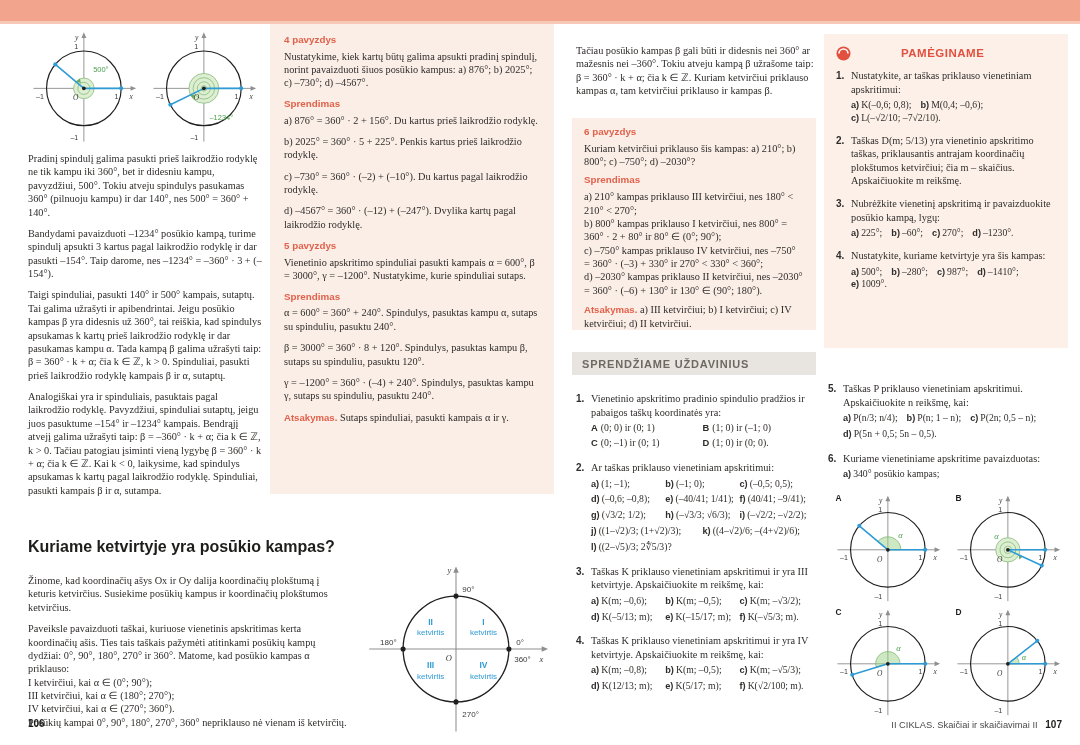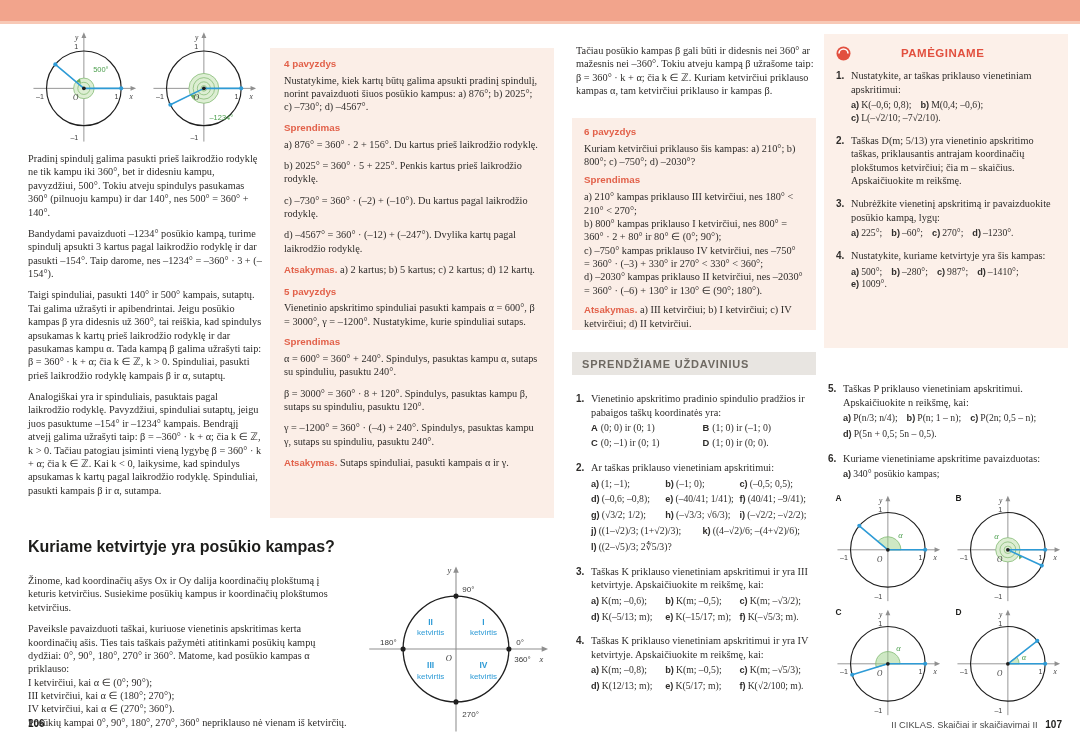--- a/index.html
+++ b/index.html
@@ -149,29 +149,28 @@
     <text class="qblue-n" x="76" y="63" text-anchor="middle">II</text>
     <text class="qblue" x="76" y="73" text-anchor="middle">ketvirtis</text>
     <text class="qblue-n" x="126" y="63" text-anchor="middle">I</text>
     <text class="qblue" x="126" y="73" text-anchor="middle">ketvirtis</text>
     <text class="qblue-n" x="76" y="104" text-anchor="middle">III</text>
     <text class="qblue" x="76" y="114" text-anchor="middle">ketvirtis</text>
     <text class="qblue-n" x="126" y="104" text-anchor="middle">IV</text>
     <text class="qblue" x="126" y="114" text-anchor="middle">ketvirtis</text>
   </svg>
 
-  <div class="pinkbox body-text" style="left:270px;top:48px;width:256px;height:450px;padding:10px 14px">
+  <div class="pinkbox body-text" style="left:270px;top:24px;width:256px;height:450px;padding:10px 14px">
     <div class="exlabel" style="margin-top:0">4 pavyzdys</div>
     <p>Nustatykime, kiek kartų būtų galima apsukti pradinį spindulį, norint pavaizduoti šiuos posūkio kampus: a) 876°; b) 2025°; c) –730°; d) –4567°.</p>
     <div class="exlabel">Sprendimas</div>
     <p>a) 876° = 360° · 2 + 156°. Du kartus prieš laikrodžio rodyklę.</p>
     <p>b) 2025° = 360° · 5 + 225°. Penkis kartus prieš laikrodžio rodyklę.</p>
     <p>c) –730° = 360° · (–2) + (–10°). Du kartus pagal laikrodžio rodyklę.</p>
     <p>d) –4567° = 360° · (–12) + (–247°). Dvylika kartų pagal laikrodžio rodyklę.</p>
-    <p><span class="anslabel">Atsakymas.</span> <span>a) 2 kartus; b) 5 kartus; c) 2 kartus; d) 12 kartų.</span></p>
 
     <div class="exlabel" style="margin-top:9px">5 pavyzdys</div>
     <p>Vienetinio apskritimo spinduliai pasukti kampais α = 600°, β = 3000°, γ = –1200°. Nustatykime, kurie spinduliai sutaps.</p>
     <div class="exlabel">Sprendimas</div>
     <p>α = 600° = 360° + 240°. Spindulys, pasuktas kampu α, sutaps su spinduliu, pasuktu 240°.</p>
     <p>β = 3000° = 360° · 8 + 120°. Spindulys, pasuktas kampu β, sutaps su spinduliu, pasuktu 120°.</p>
     <p>γ = –1200° = 360° · (–4) + 240°. Spindulys, pasuktas kampu γ, sutaps su spinduliu, pasuktu 240°.</p>
     <p><span class="anslabel">Atsakymas.</span> <span>Sutaps spinduliai, pasukti kampais α ir γ.</span></p>
   </div>
 

